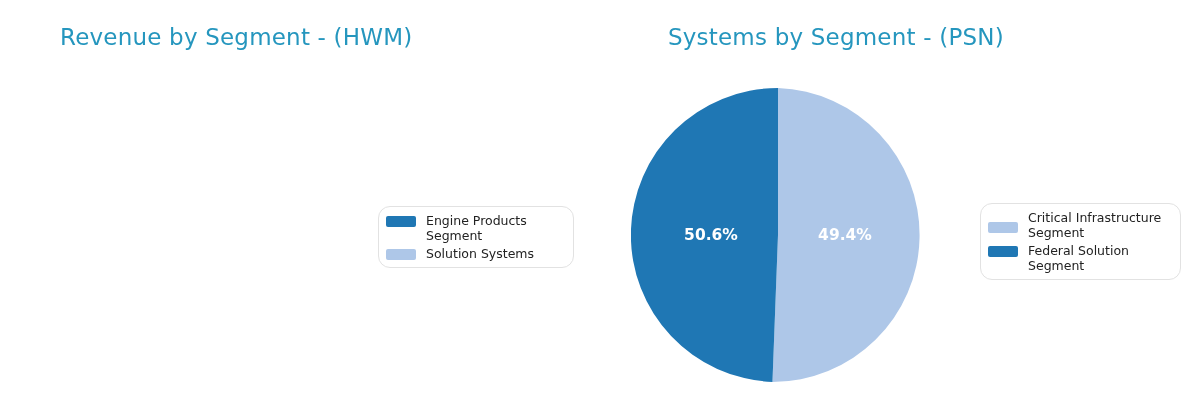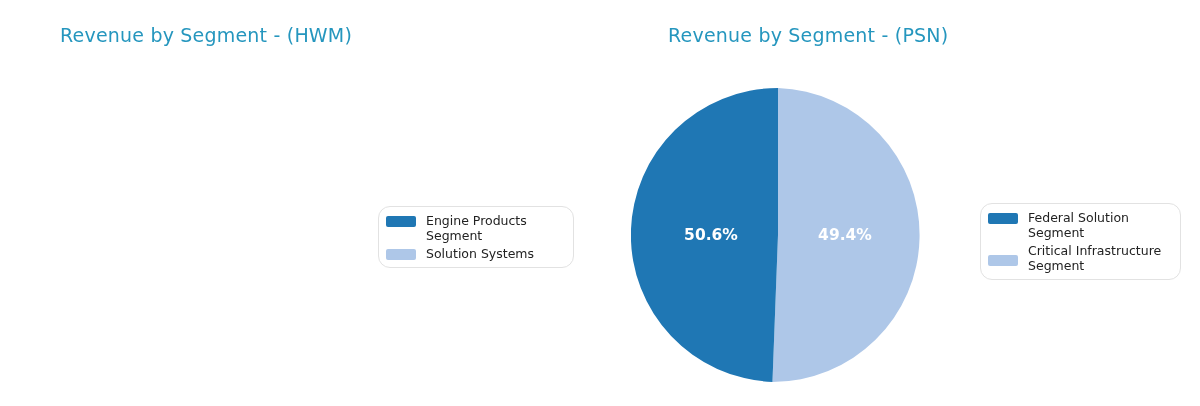--- a/index.html
+++ b/index.html
@@ -18,21 +18,21 @@
     position: absolute;
     top: 0;
     height: 406px;
   }
   #panel-hwm { left: 0px; width: 600px; }
   #panel-psn { left: 600px; width: 600px; }
 
   .chart-title {
     position: absolute;
     top: 24px;
-    font-size: 19px;
+    font-size: 23px;
     font-weight: 400;
     letter-spacing: 0.2px;
     color: #2596be;
     white-space: nowrap;
   }
   #title-hwm { left: 60px; }
   #title-psn { left: 68px; }
 
   .pie-wrap {
     position: absolute;
@@ -102,38 +102,38 @@
     <div class="legend-row">
       <span class="swatch" style="background:#aec7e8"></span>
       <span class="legend-label">Solution Systems</span>
     </div>
   </div>
 
 </div>
 
 <div class="panel" id="panel-psn">
 
-  <div class="chart-title" id="title-psn">Revenue by Segment - (PSN)</div>
+  <div class="chart-title" id="title-psn">Systems by Segment - (PSN)</div>
 
   <div class="pie-wrap" id="pie-wrap-psn">
     <svg class="pie-svg" viewBox="0 0 294 294">
 
       <path fill="#aec7e8" d="M 147 147 L 147 0 A 147 147 0 0 1 141.46 293.90 Z"></path>
 
       <path fill="#1f77b4" d="M 147 147 L 141.46 293.90 A 147 147 0 0 1 147 0 Z"></path>
       <text class="pct-label" x="214" y="147">49.4%</text>
       <text class="pct-label" x="80" y="147">50.6%</text>
     </svg>
   </div>
 
   <div class="legend" id="legend-psn">
-    <div class="legend-row">
-      <span class="swatch" style="background:#1f77b4"></span>
-      <span class="legend-label">Federal Solution Segment</span>
-    </div>
     <div class="legend-row two-line">
       <span class="swatch" style="background:#aec7e8"></span>
       <span class="legend-label">Critical Infrastructure
 Segment</span>
+    </div>
+    <div class="legend-row">
+      <span class="swatch" style="background:#1f77b4"></span>
+      <span class="legend-label">Federal Solution Segment</span>
     </div>
   </div>
 
 </div>
 
 </body></html>

